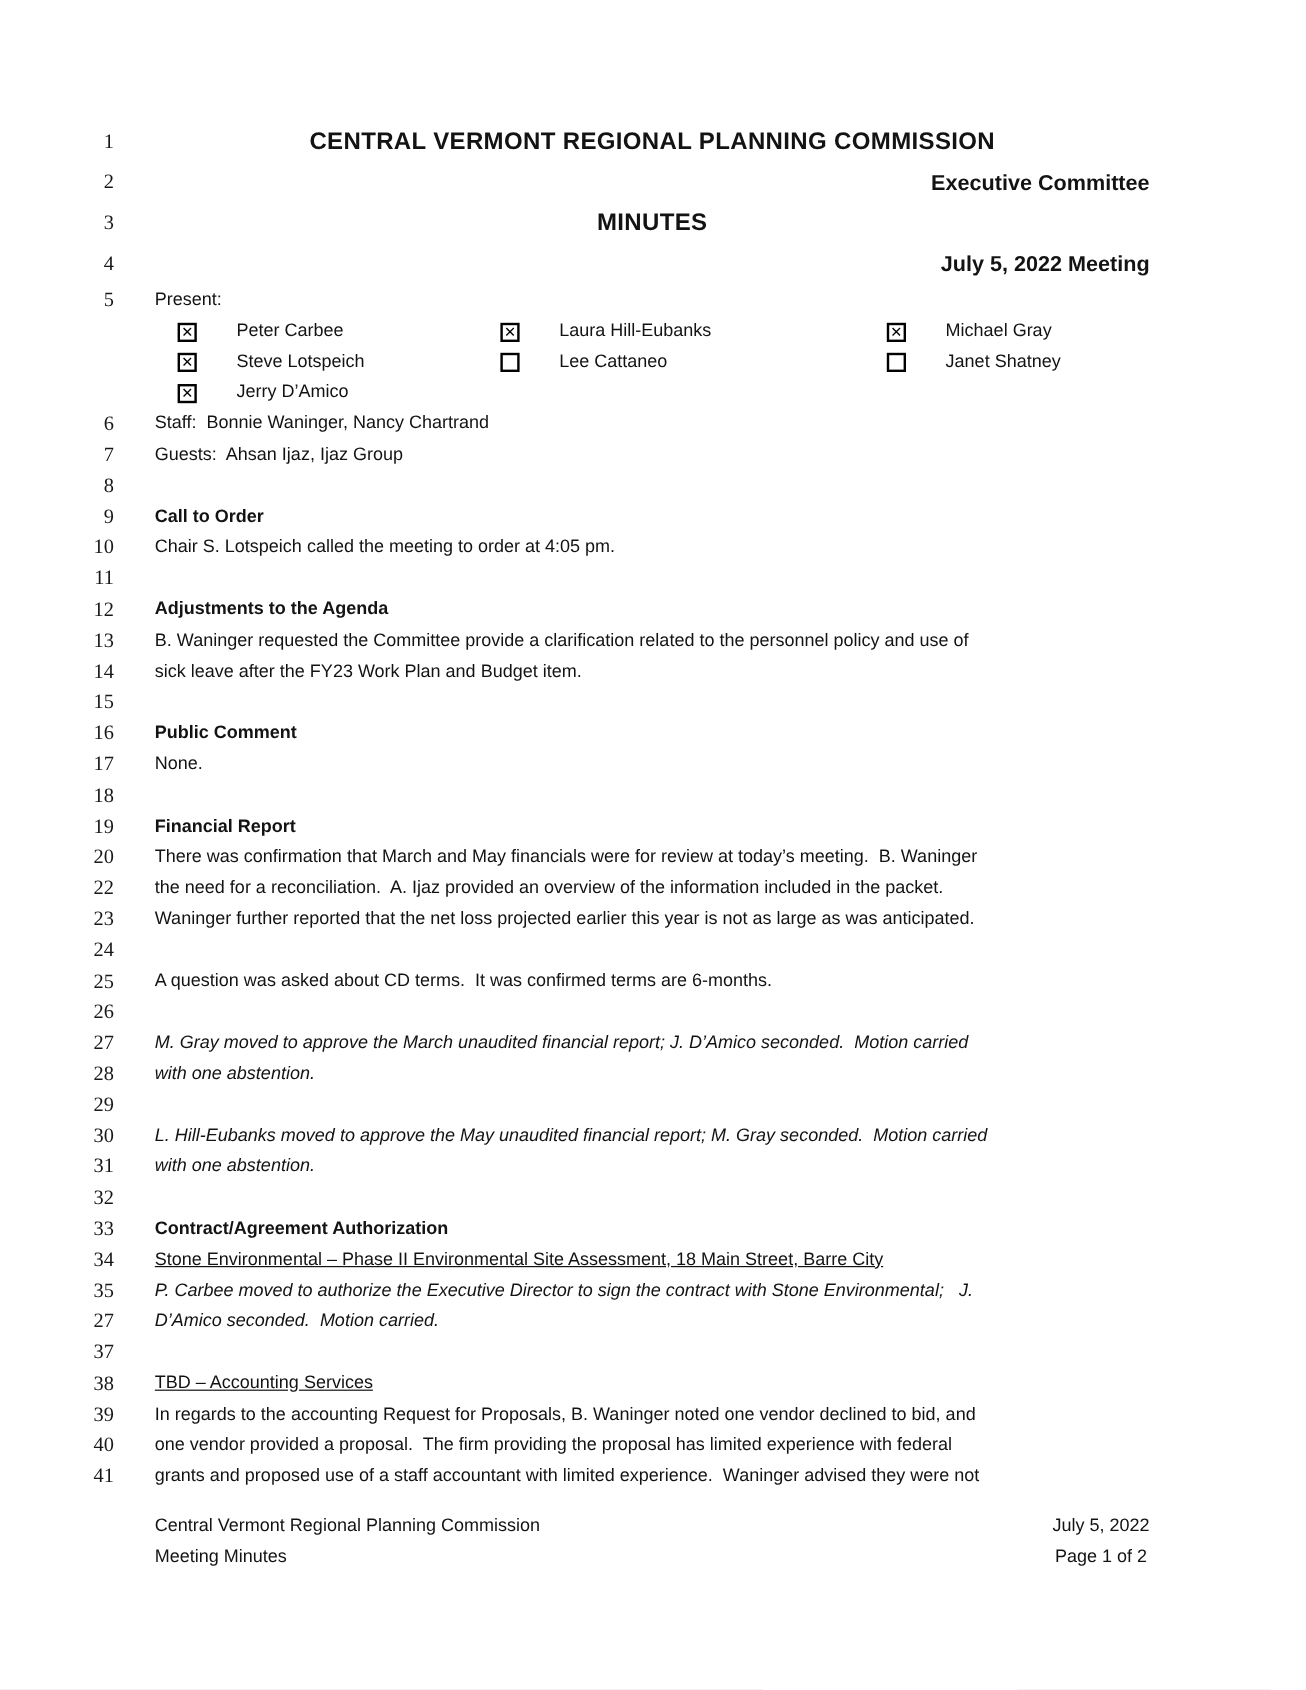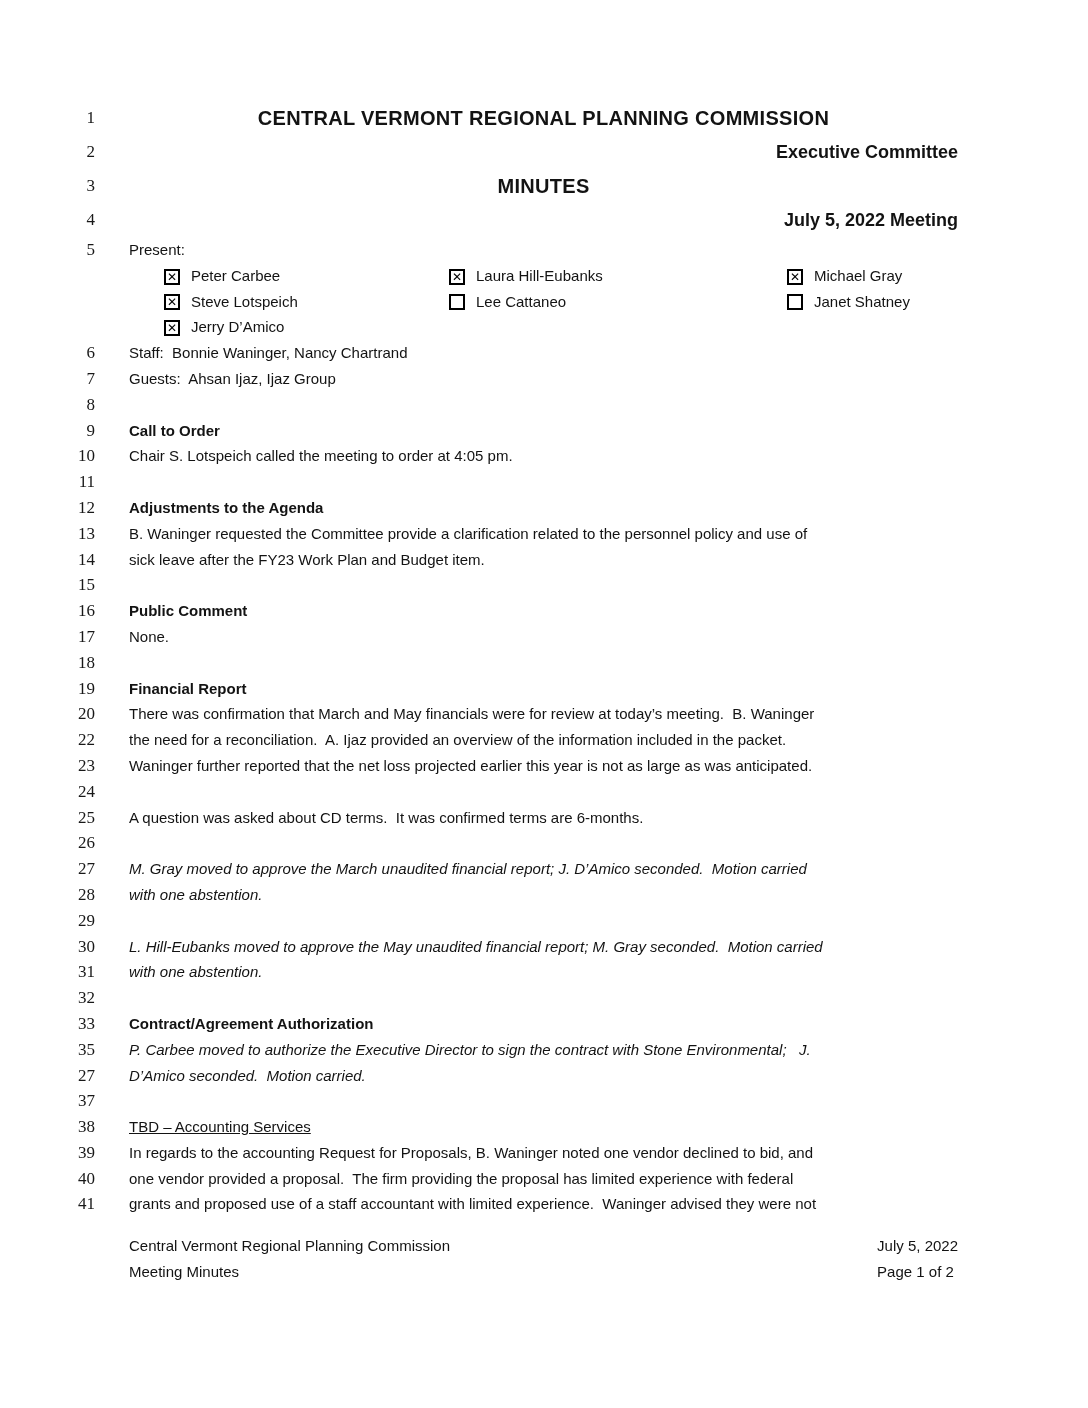--- a/index.html
+++ b/index.html
@@ -36,21 +36,21 @@
     white-space:pre;
     overflow:hidden;
   }
   .title-lg .content{text-align:center;font-weight:700;font-size:20px;letter-spacing:0.3px;}
   .title-md .content{text-align:right;font-weight:700;font-size:18px;}
   .bold .content{font-weight:700;}
   .italic .content{font-style:italic;}
   .underline .content{text-decoration:underline;}
   
   .att-row .content{display:flex;padding-left:53px;}
-  .att-cell{display:flex;align-items:center;gap:11px;margin-left:16px;}
+  .att-cell{display:flex;align-items:center;gap:33px;}
   .att-cell:nth-child(1){flex:0 0 269px;}
   .att-cell:nth-child(2){flex:0 0 322px;}
   .cb{
     width:12px;height:12px;
     border:2px solid #000;
     display:inline-flex;
     align-items:center;
     justify-content:center;
     flex:0 0 auto;
     font-size:12px;
@@ -62,21 +62,21 @@
   .cb.checked::before{content:"\2715";}
   .att-name{white-space:pre;}
   
   .footer{
     margin:16px 130px 0 129px;
     display:flex;
     justify-content:space-between;
     font-size:15px;
     line-height:26px;
   }
-  .footer-right{text-align:left;}
+  .footer-right{text-align:center;}
 </style>
 </head>
 <body>
 
 <div class="page">
   <div class="doc-body" id="lines">
       <div class="line title-lg">
         <span class="num">1</span>
         <span class="content">CENTRAL VERMONT REGIONAL PLANNING COMMISSION</span>
       </div>
@@ -208,20 +208,24 @@
         <span class="num">31</span>
         <span class="content">with one abstention.</span>
       </div>
       <div class="line body">
         <span class="num">32</span>
         <span class="content"></span>
       </div>
       <div class="line bold">
         <span class="num">33</span>
         <span class="content">Contract/Agreement Authorization</span>
+      </div>
+      <div class="line underline">
+        <span class="num">34</span>
+        <span class="content">Stone Environmental – Phase II Environmental Site Assessment, 18 Main Street, Barre City</span>
       </div>
       <div class="line italic">
         <span class="num">35</span>
         <span class="content">P. Carbee moved to authorize the Executive Director to sign the contract with Stone Environmental;   J.</span>
       </div>
       <div class="line italic">
         <span class="num">27</span>
         <span class="content">D’Amico seconded.  Motion carried.</span>
       </div>
       <div class="line body">

